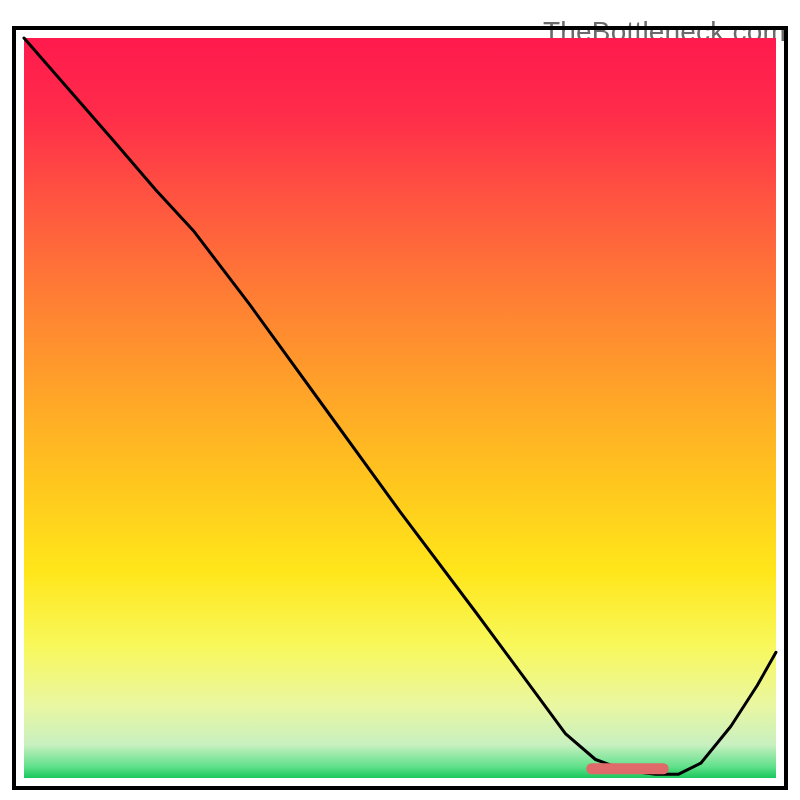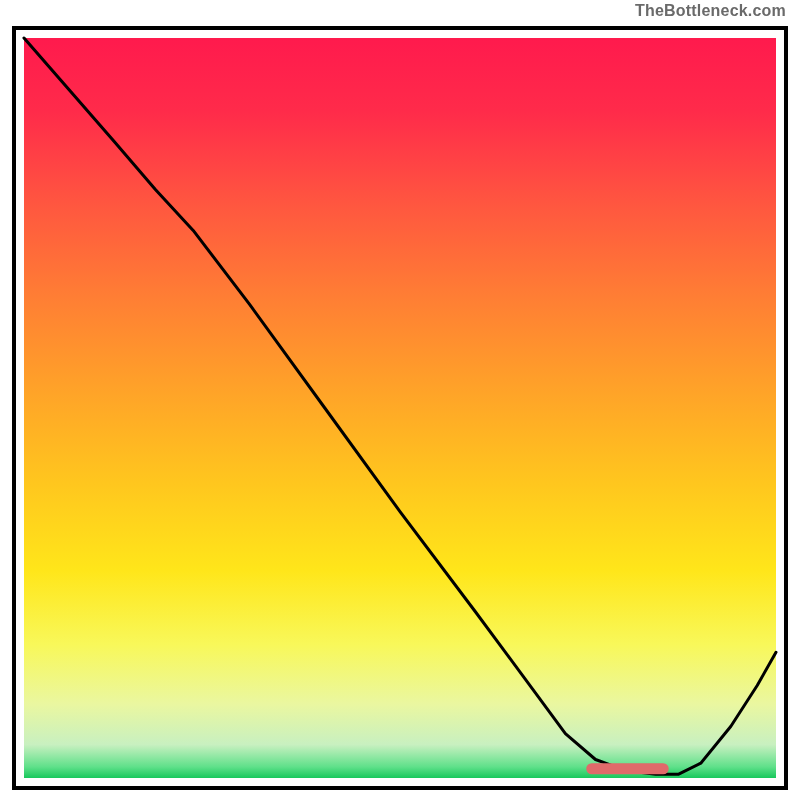--- a/index.html
+++ b/index.html
@@ -10,24 +10,24 @@
     background: #ffffff;
     font-family: Arial, Helvetica, sans-serif;
   }
   .wrap {
     position: relative;
     width: 800px;
     height: 800px;
   }
   .watermark {
     position: absolute;
-    top: 2px;
+    top: 16px;
     right: 14px;
-    font-size: 16px;
-    font-weight: 700;
+    font-size: 28px;
+    font-weight: 400;
     color: #6a6a6a;
     letter-spacing: 0.2px;
   }
   svg {
     position: absolute;
     left: 0;
     top: 0;
   }
 </style>
 </head>

